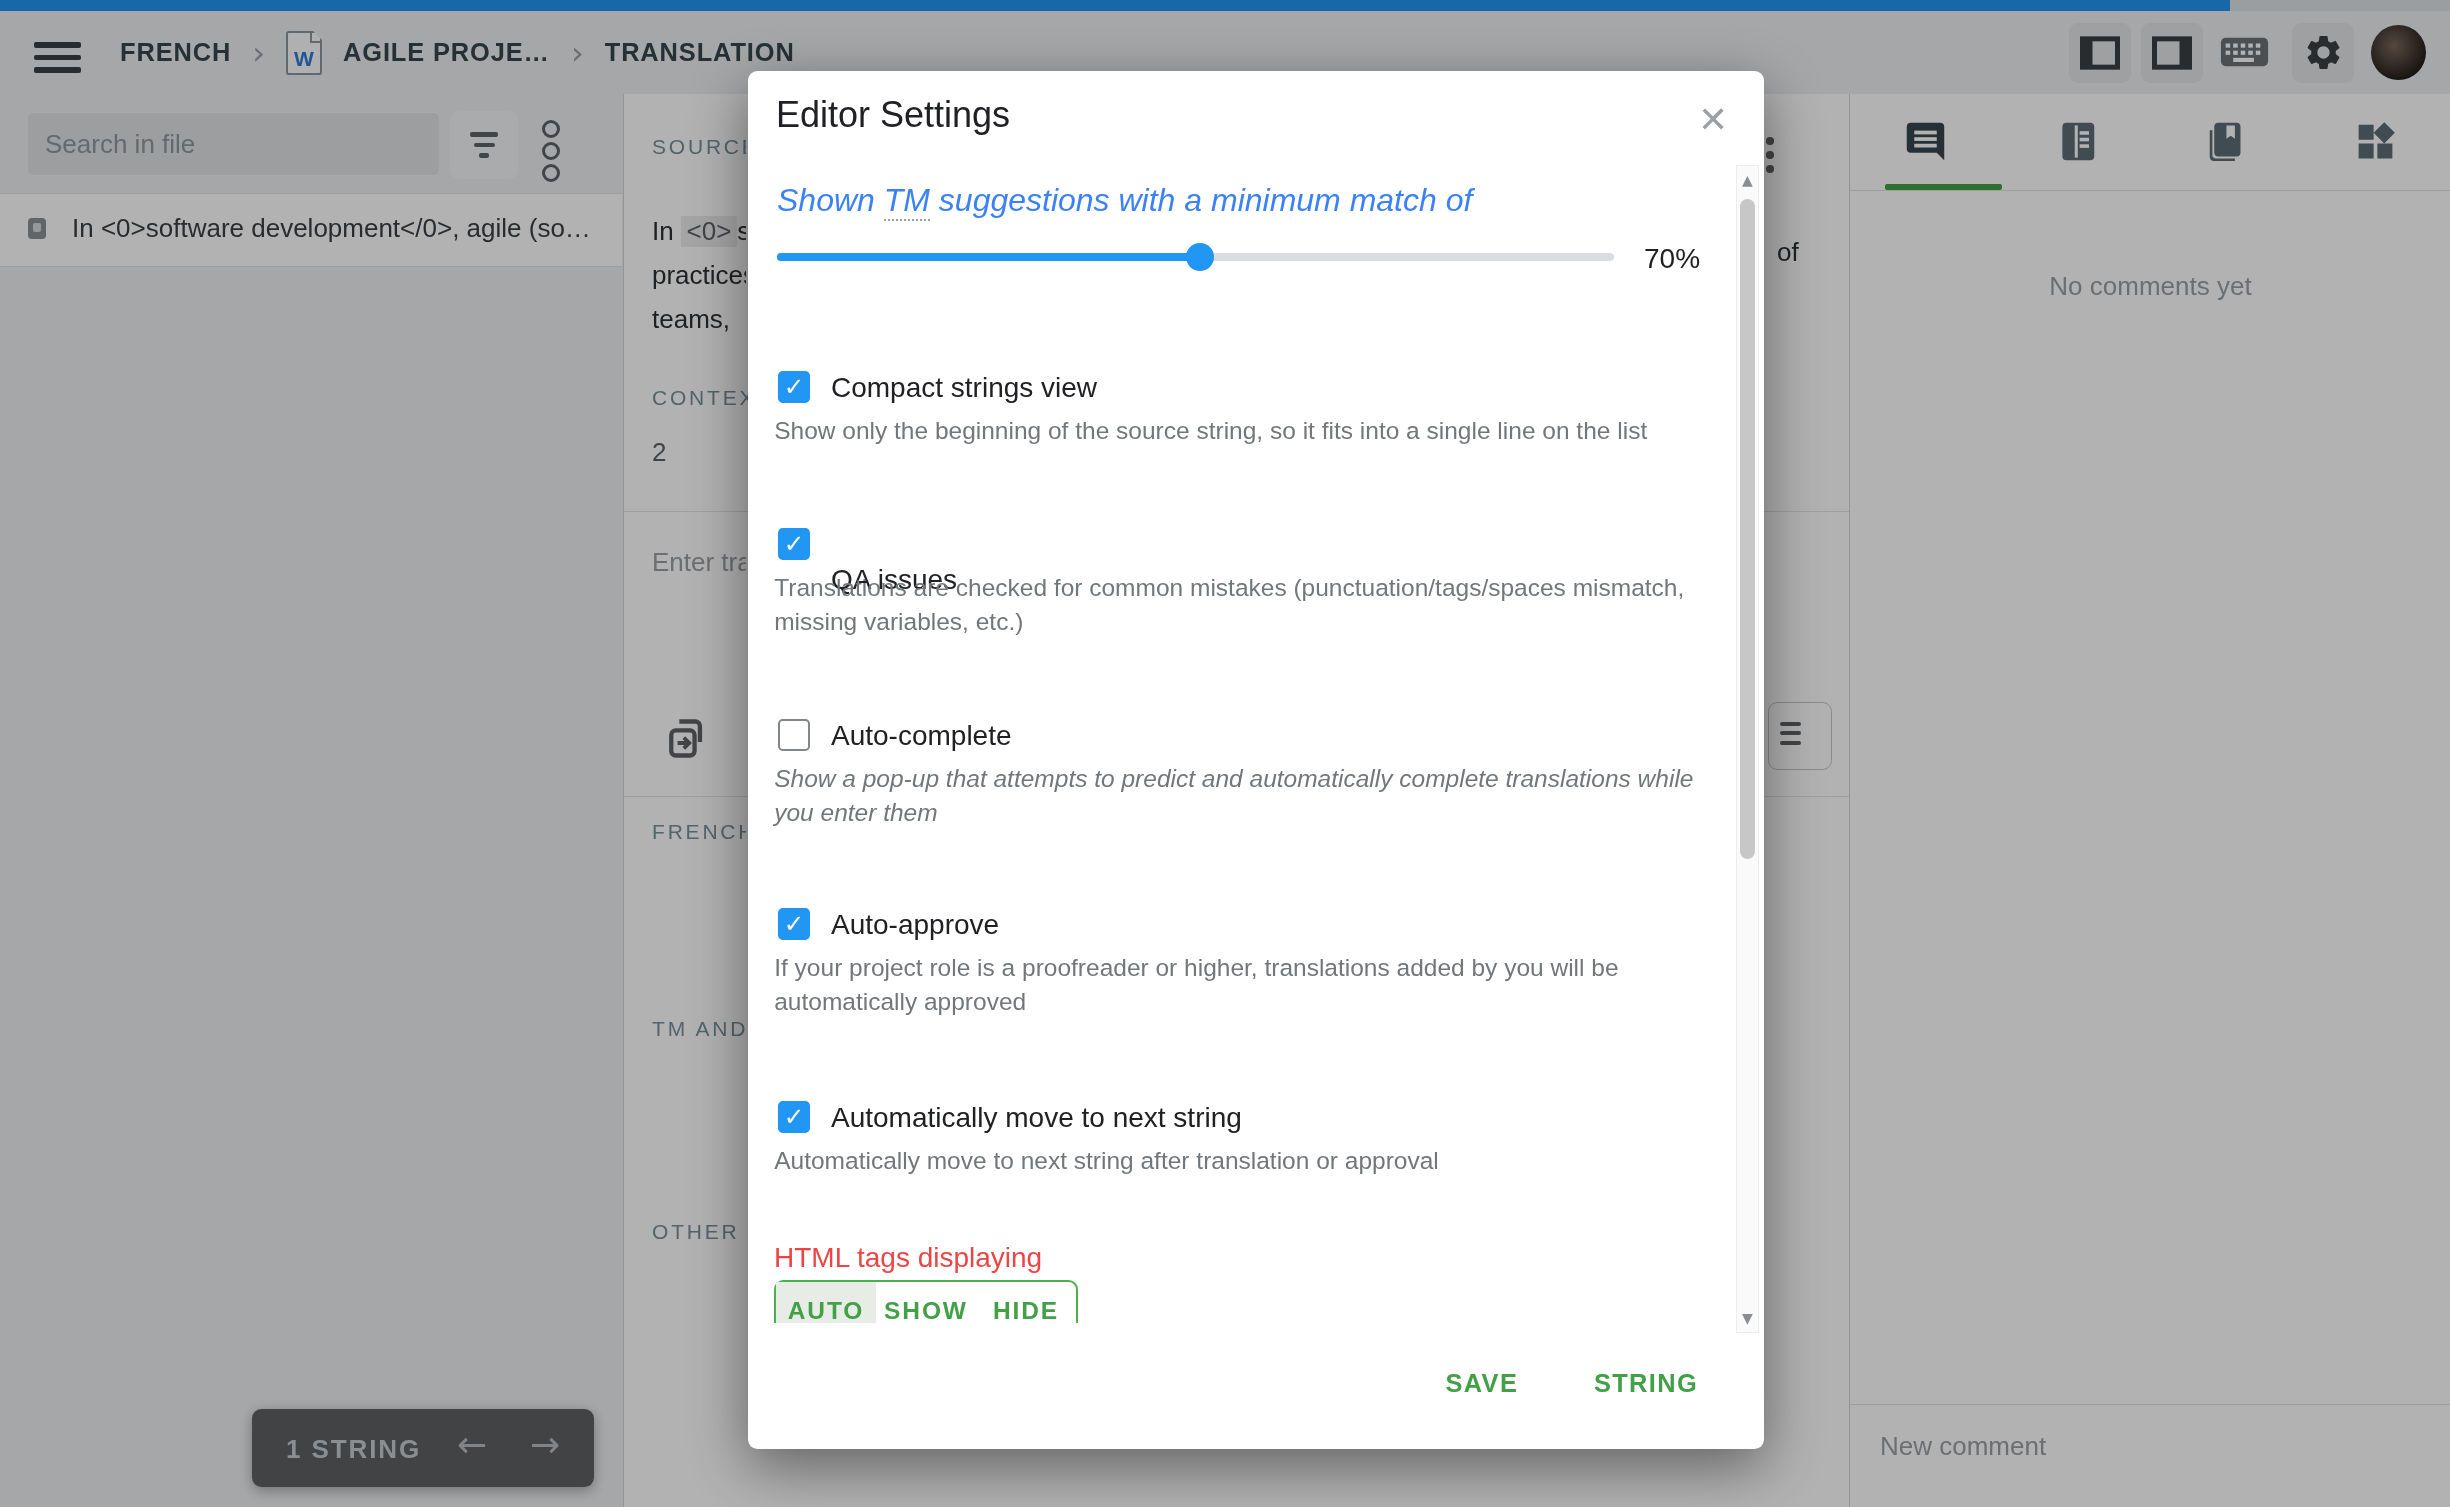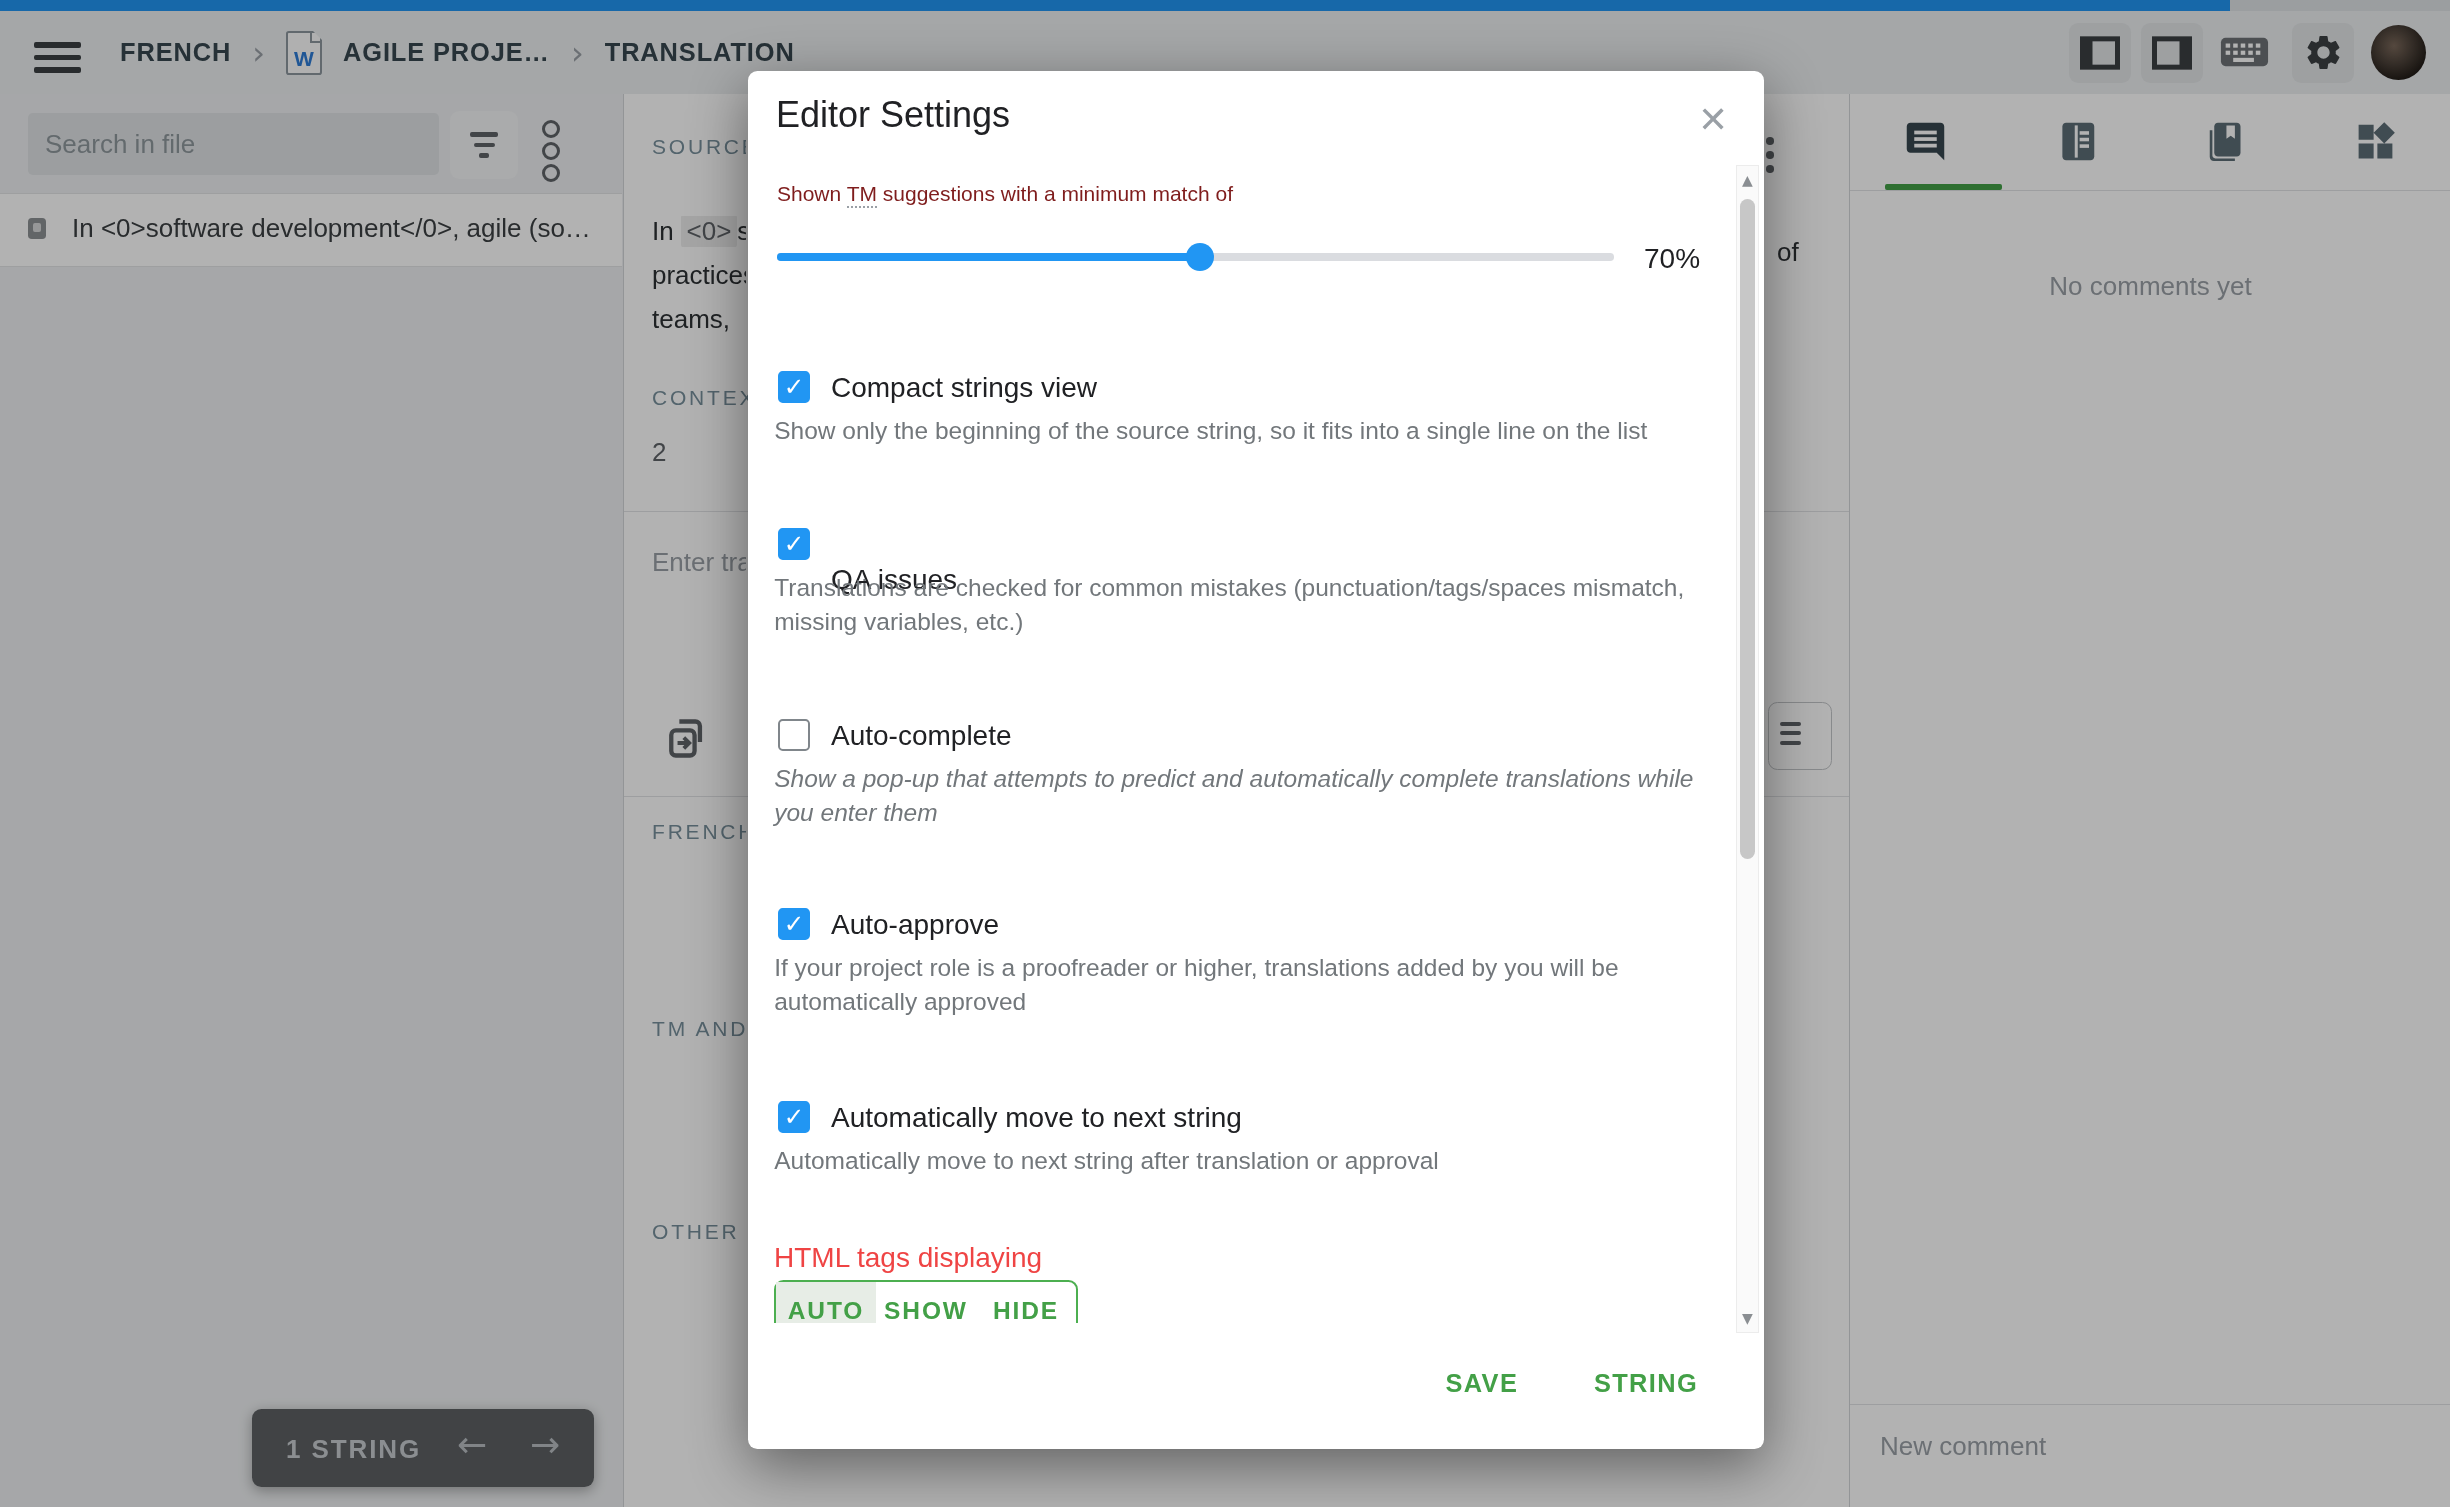--- a/index.html
+++ b/index.html
@@ -68,21 +68,21 @@
   .new-comment{left:28px;top:1336px;width:528px;background:transparent;border:none;outline:none;
     font-family:"Liberation Sans",sans-serif;font-size:26px;color:#3c4043;}
   .new-comment::placeholder{color:#9aa0a6;}
 
   
   .overlay{left:0;top:0;width:2450px;height:1508px;background:rgba(0,0,0,0.30);z-index:40;}
   .modal{left:748px;top:71px;width:1016px;height:1378px;background:#ffffff;border-radius:9.4px;
     box-shadow:0 17px 57px rgba(0,0,0,.45);z-index:50;}
   .modal-title{left:28px;top:22.6px;font-size:36px;color:#202124;}
   .modal-close{left:950px;top:28px;font-size:36px;color:#9aa0a6;cursor:pointer;}
-  .slider-label{left:29px;top:111px;font-size:21px;color:#7f1d1d;}
+  .slider-label{left:29px;top:111px;font-size:32px;color:#3b82f6;font-style:italic;}
   .tm-term{border-bottom:2.8px dotted #9aa0a6;padding-bottom:0.9px;}
   .slider{left:29px;top:172px;width:837px;height:28px;}
   .slider .track{position:absolute;left:0;top:10.4px;width:837px;height:7.5px;background:#dadce0;border-radius:3.8px;}
   .slider .fill{position:absolute;left:0;top:10.4px;width:423px;height:7.5px;background:#2196f3;border-radius:3.8px 0 0 3.8px;}
   .slider .thumb{position:absolute;left:409px;top:0;width:28px;height:28px;border-radius:50%;background:#2196f3;}
   .slider-value{left:896px;top:172px;font-size:28px;color:#202124;}
 
   .cb{width:32px;height:32px;border:2.8px solid #80868b;border-radius:4.7px;box-sizing:border-box;background:#fff;}
   .cb .tick{display:none;}
   .cb.on{background:#2196f3;border-color:#2196f3;}

